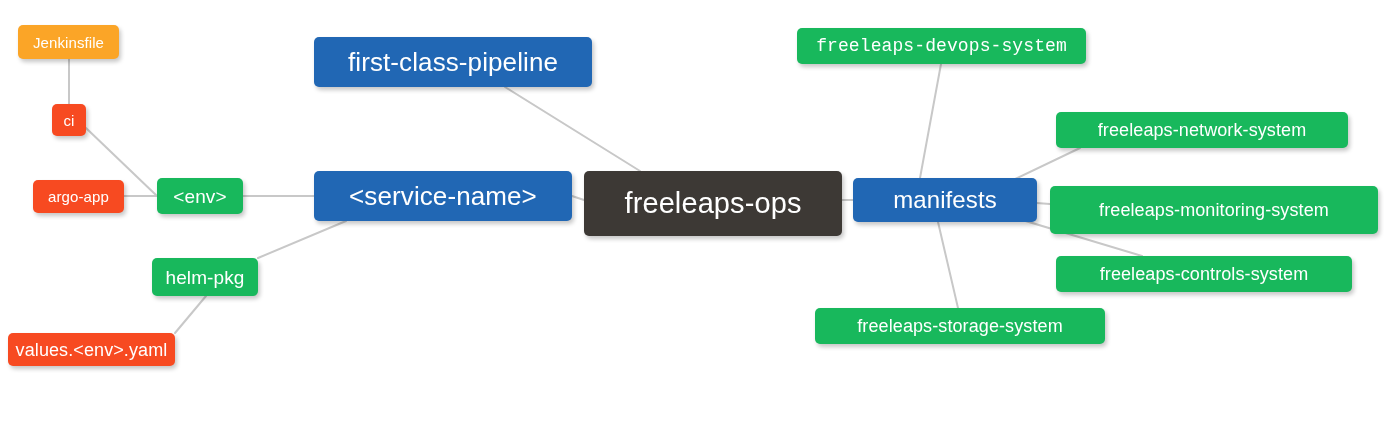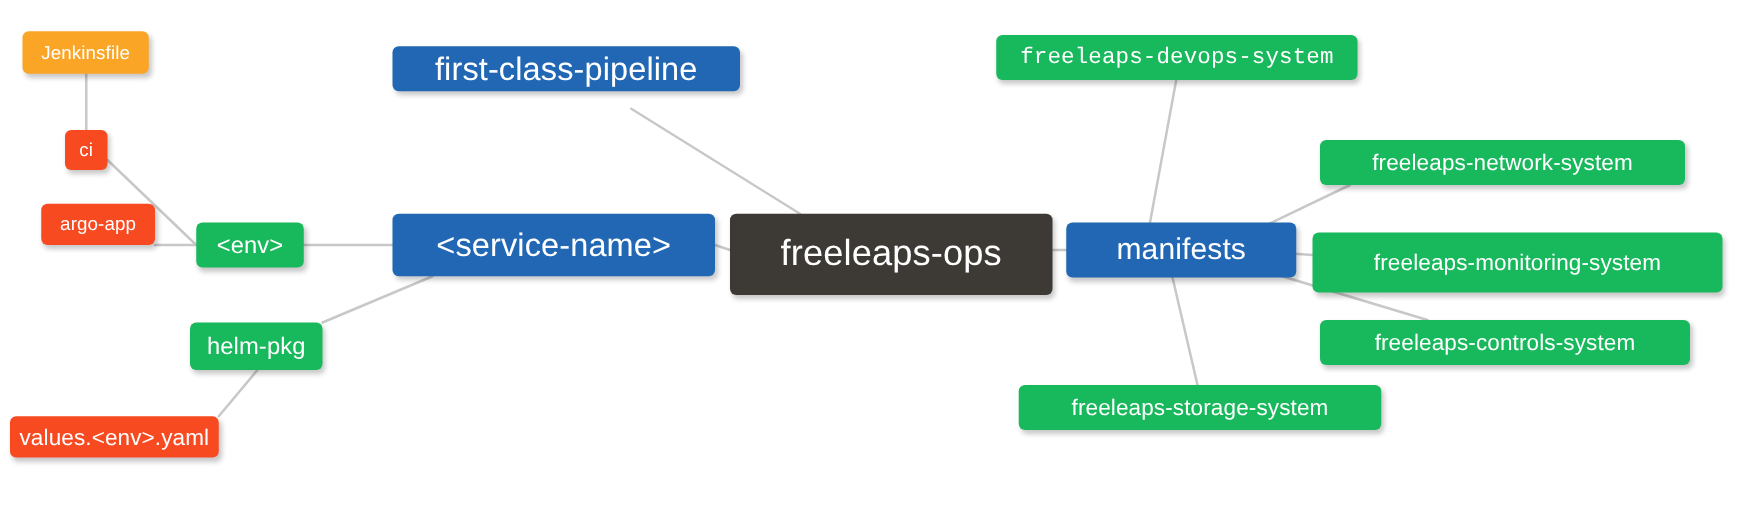--- a/index.html
+++ b/index.html
@@ -71,33 +71,33 @@
       <line x1="1009" y1="216" x2="1142" y2="256" stroke="#c8c8c8" stroke-width="2" stroke-linecap="round"></line>
       <line x1="938" y1="222" x2="958" y2="308" stroke="#c8c8c8" stroke-width="2" stroke-linecap="round"></line>
     </svg>
   <div id="node-layer">
       <div class="node n-orange" style="left: 18px; top: 25px; width: 101px; height: 34px; font-size: 15px;">
         <span class="node-label">Jenkinsfile</span>
       </div>
       <div class="node n-red" style="left: 52px; top: 104px; width: 34px; height: 32px; font-size: 15px;">
         <span class="node-label">ci</span>
       </div>
-      <div class="node n-red" style="left: 33px; top: 163px; width: 91px; height: 33px; font-size: 15px;">
+      <div class="node n-red" style="left: 33px; top: 180px; width: 91px; height: 33px; font-size: 15px;">
         <span class="node-label">argo-app</span>
       </div>
       <div class="node n-green" style="left: 157px; top: 178px; width: 86px; height: 36px; font-size: 19px;">
         <span class="node-label">&lt;env&gt;</span>
       </div>
       <div class="node n-green" style="left: 152px; top: 258px; width: 106px; height: 38px; font-size: 19px;">
         <span class="node-label">helm-pkg</span>
       </div>
       <div class="node n-red" style="left: 8px; top: 333px; width: 167px; height: 33px; font-size: 18px;">
         <span class="node-label">values.&lt;env&gt;.yaml</span>
       </div>
-      <div class="node n-blue" style="left: 314px; top: 37px; width: 278px; height: 36px; font-size: 26px;">
+      <div class="node n-blue" style="left: 314px; top: 37px; width: 278px; height: 50px; font-size: 26px;">
         <span class="node-label">first-class-pipeline</span>
       </div>
       <div class="node n-blue" style="left: 314px; top: 171px; width: 258px; height: 50px; font-size: 26px;">
         <span class="node-label">&lt;service-name&gt;</span>
       </div>
       <div class="node n-root" style="left: 584px; top: 171px; width: 258px; height: 65px; font-size: 29px;">
         <span class="node-label">freeleaps-ops</span>
       </div>
       <div class="node n-blue" style="left: 853px; top: 178px; width: 184px; height: 44px; font-size: 24px;">
         <span class="node-label">manifests</span>

